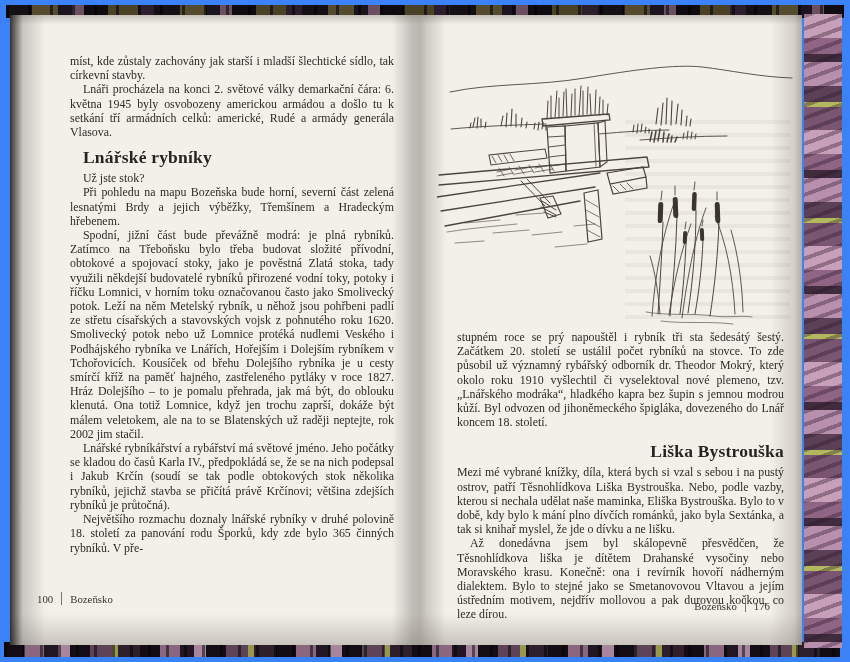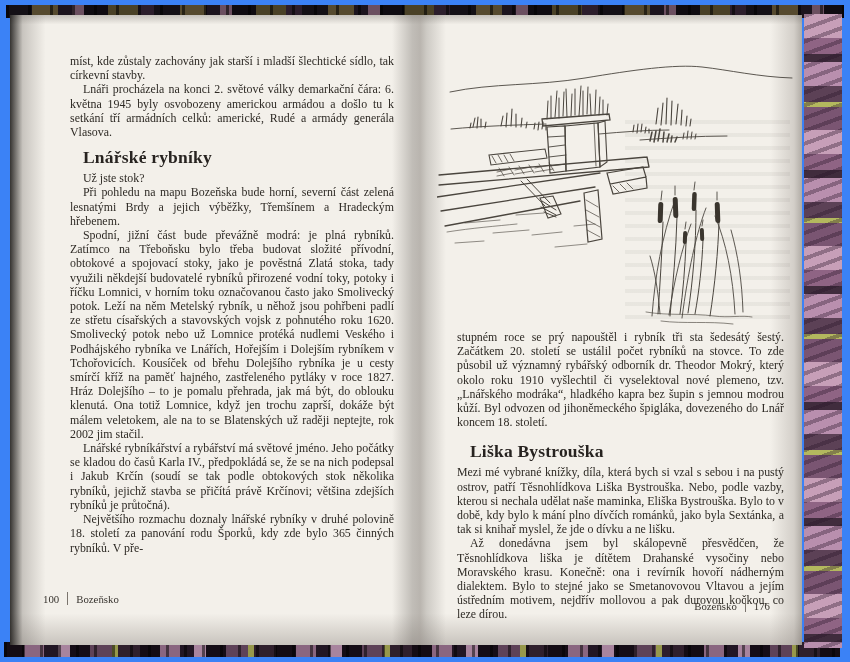--- a/index.html
+++ b/index.html
@@ -29,24 +29,24 @@
       #f3f0ea;}
   .gutter{position:absolute;left:392px;top:15px;width:54px;height:630px;pointer-events:none;
     background:linear-gradient(90deg, rgba(0,0,0,0) 0, rgba(95,90,85,.34) 38%, rgba(128,122,116,.5) 52%, rgba(70,66,61,.22) 64%, rgba(0,0,0,0) 100%);}
   .content{position:absolute;inset:0;filter:blur(.28px);}
   
   .lp-text{position:absolute;left:70px;top:54px;width:324px;}
   .rp-text{position:absolute;left:457px;top:330px;width:327px;}
   p.para{margin:0;text-align:justify;font-size:11.9px;line-height:14.2px;color:#2e2a25;hyphens:manual;}
   p.ind{text-indent:13px;}
   h2.sect{font-size:17.5px;font-weight:bold;color:#272320;margin:8px 0 3px 13px;letter-spacing:.2px;}
-  .rp-text h2.sect{margin-top:12px;}
+  .rp-text h2.sect{margin-top:12px;text-align:right;}
   
   .footer{position:absolute;display:flex;align-items:center;font-size:10.8px;color:#37332e;}
-  .lp-footer{left:43px;top:592px;}
+  .lp-footer{left:37px;top:592px;}
   .rp-footer{left:440px;top:599px;width:330px;justify-content:flex-end;}
   .fbar{width:1px;height:13px;background:#7a746d;margin:0 8px;}
   
   .illus{position:absolute;left:437px;top:26px;width:368px;height:300px;}
   .showthru{position:absolute;left:625px;top:120px;width:165px;height:205px;pointer-events:none;
     background:repeating-linear-gradient(180deg, rgba(100,95,88,.07) 0 4px, rgba(0,0,0,0) 4px 13px);}
 </style>
 </head>
 <body>
 

